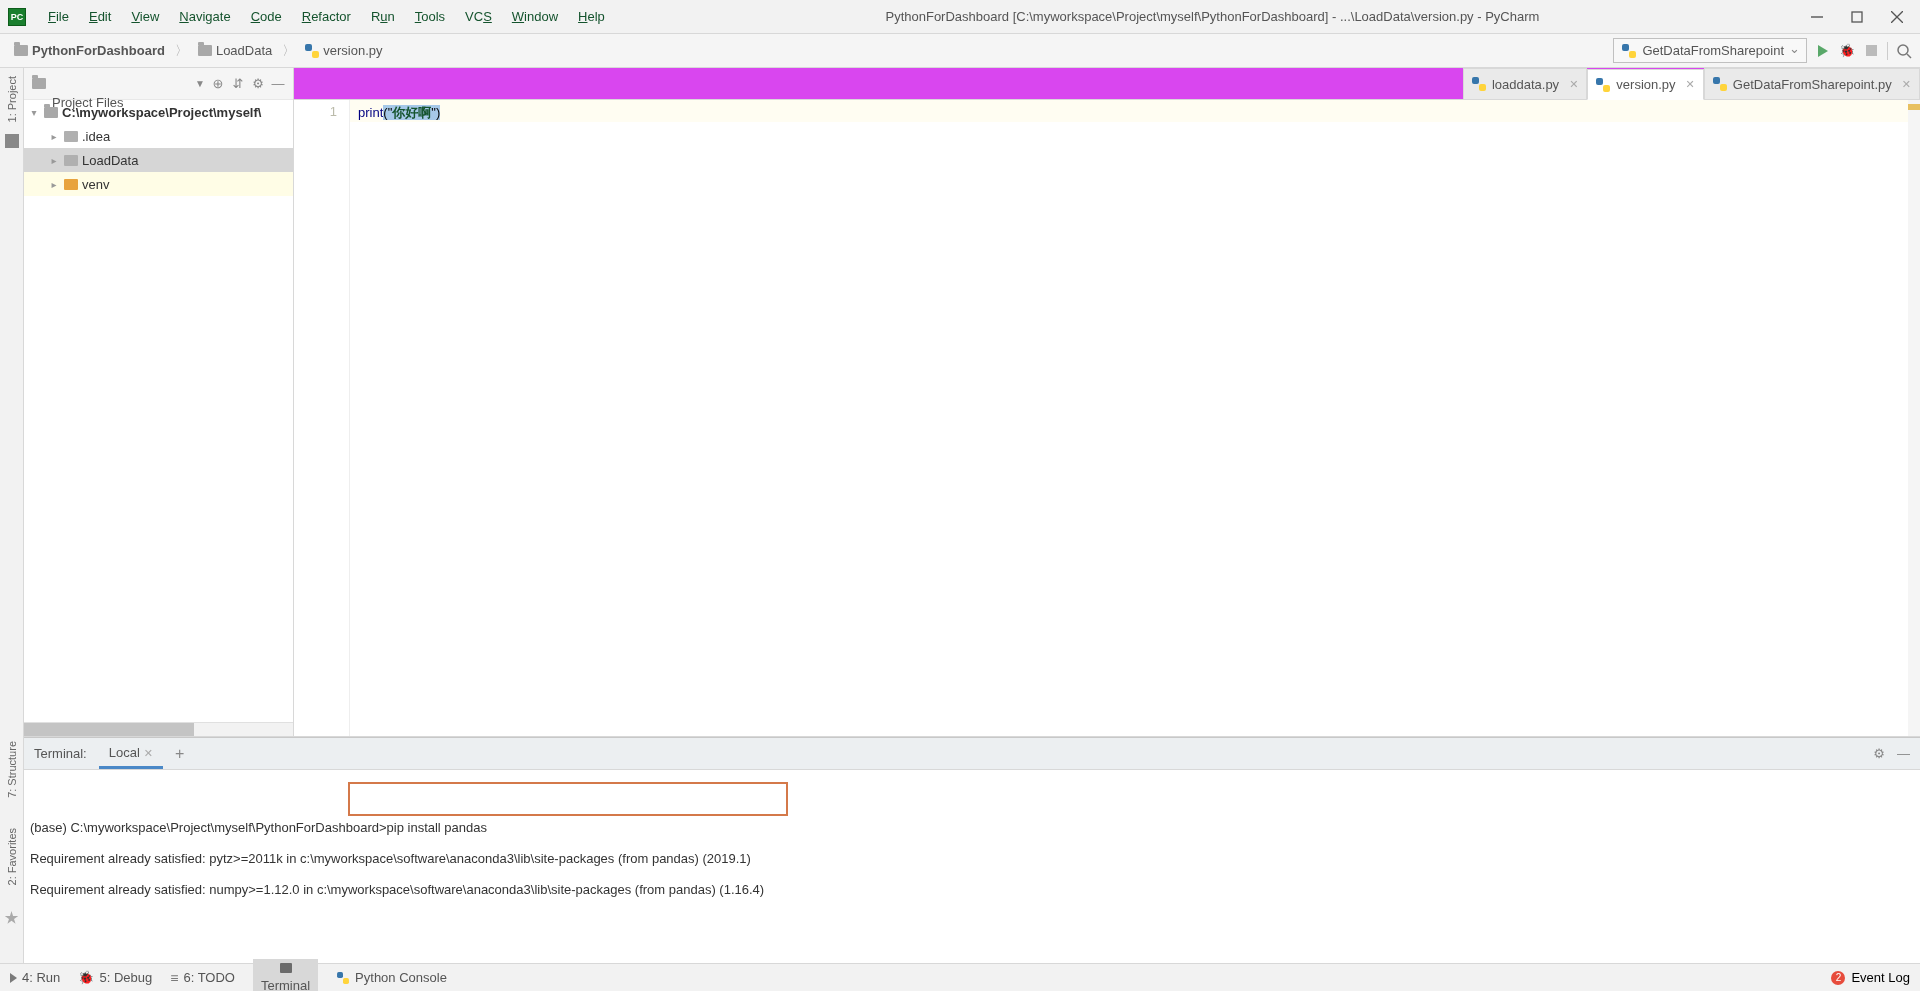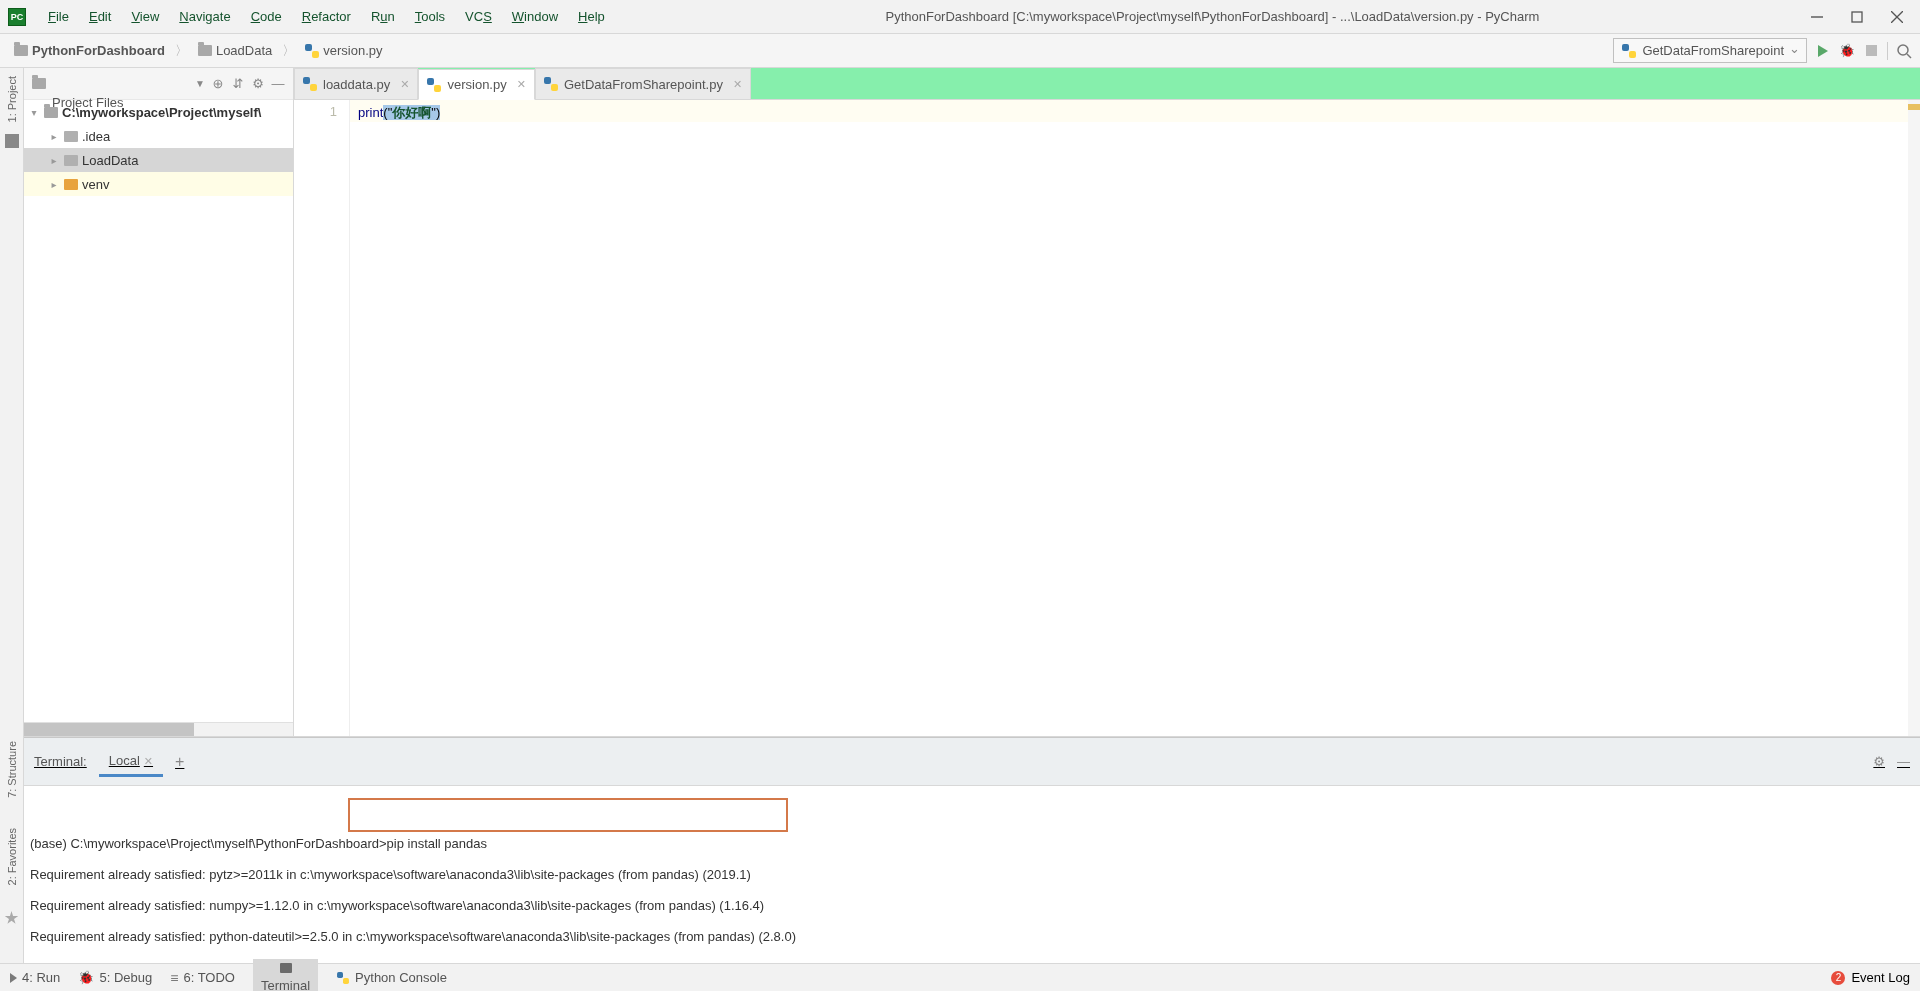--- a/index.html
+++ b/index.html
@@ -61,38 +61,38 @@
 .tree-ic { width: 14px; height: 11px; border-radius: 1px; }
 .ic-gray { background: #b0b0b0; }
 .ic-orange { background: #e8a33d; }
 .tree-label { white-space: nowrap; }
 .tree-indent1 { padding-left: 24px; }
 .proj-scroll { height: 14px; border-top: 1px solid #e0e0e0; background: #f2f2f2; }
 .proj-scroll-thumb { width: 170px; height: 100%; background: #c4c4c4; }
 
 
 .editor-panel { flex: 1; display: flex; flex-direction: column; background: #fff; min-width: 0; }
-.tab-strip { height: 32px; display: flex; align-items: flex-end; background: #86efac; border-bottom: 1px solid #d8d8d8; }
+.tab-strip { height: 32px; display: flex; align-items: flex-end; background: #d946ef; border-bottom: 1px solid #d8d8d8; justify-content: flex-end; }
 .ed-tab { height: 31px; padding: 0 8px; display: flex; align-items: center; gap: 6px; border: 1px solid #d8d8d8; border-bottom: none; background: #eaeaea; cursor: pointer; color: #555; }
 .ed-tab.active { background: #fff; border-bottom: 1px solid #fff; position: relative; top: 1px; }
 .ed-tab .close { color: #aaa; font-size: 11px; margin-left: 4px; }
 .editor-body { flex: 1; display: flex; font-family: "Consolas", monospace; font-size: 14px; }
 .gutter-nums { width: 56px; background: #fff; border-right: 1px solid #eee; text-align: right; padding: 4px 12px 0 0; color: #bba; }
 .code-area { flex: 1; padding: 4px 8px 0 8px; position: relative; }
 .code-line { white-space: pre; }
 .kw { color: #000080; }
 .paren { color: #000; }
 .sel-blue { background: #a6c8e8; }
 .str-green { color: #14532d; font-weight: bold; }
 .right-marks { width: 12px; background: #f5f5f5; }
 .right-marks .y { width: 100%; height: 6px; background: #e8c060; margin-top: 4px; }
 
 
 .term-panel { height: 226px; background: #fff; display: flex; flex-direction: column; border-top: 1px solid #c8c8c8; }
-.term-hdr { height: 48px; display: flex; align-items: center; padding: 0 10px; background: #eceff1; border-bottom: 1px solid #d8d8d8; gap: 12px; text-decoration: underline; }
+.term-hdr { height: 32px; display: flex; align-items: center; padding: 0 10px; background: #eceff1; border-bottom: 1px solid #d8d8d8; gap: 12px; }
 .term-title { color: #555; }
 .term-tab { padding: 6px 10px; color: #555; position: relative; }
 .term-tab.active { border-bottom: 3px solid #4a88c7; }
 .term-tab .close { color: #aaa; font-size: 11px; margin-left: 4px; }
 .term-plus { color: #888; font-size: 16px; cursor: pointer; }
 .term-hdr-right { margin-left: auto; display: flex; gap: 12px; color: #888; }
 .term-body { flex: 1; padding: 18px 0 0 6px; font-family: "Consolas", monospace; font-size: 14px; color: #333; white-space: pre; overflow: hidden; position: relative; }
 .hl-box { position: absolute; border: 2px solid #d4794a; left: 324px; top: 12px; width: 440px; height: 34px; pointer-events: none; }
 
 
@@ -277,21 +277,20 @@
         <div class="term-hdr-right">
           <span>⚙</span>
           <span>—</span>
         </div>
       </div>
       <div class="term-body">
 <div class="hl-box"></div>
 <span style="display: block;">(base) C:\myworkspace\Project\myself\PythonForDashboard&gt;pip install pandas</span>
 <span style="display: block;">Requirement already satisfied: pytz&gt;=2011k in c:\myworkspace\software\anaconda3\lib\site-packages (from pandas) (2019.1)</span>
 <span style="display: block;">Requirement already satisfied: numpy&gt;=1.12.0 in c:\myworkspace\software\anaconda3\lib\site-packages (from pandas) (1.16.4)</span>
-<span style="display: block;">Requirement already satisfied: python-dateutil&gt;=2.5.0 in c:\myworkspace\software\anaconda3\lib\site-packages (from pandas) (2.8.0)</span>
 
       </div>
     </div>
   </div>
 </div>
 
 <div class="status-bar">
   <div class="sb-item">
       <div class="tri-sm"></div>
       <span>4: Run</span>

